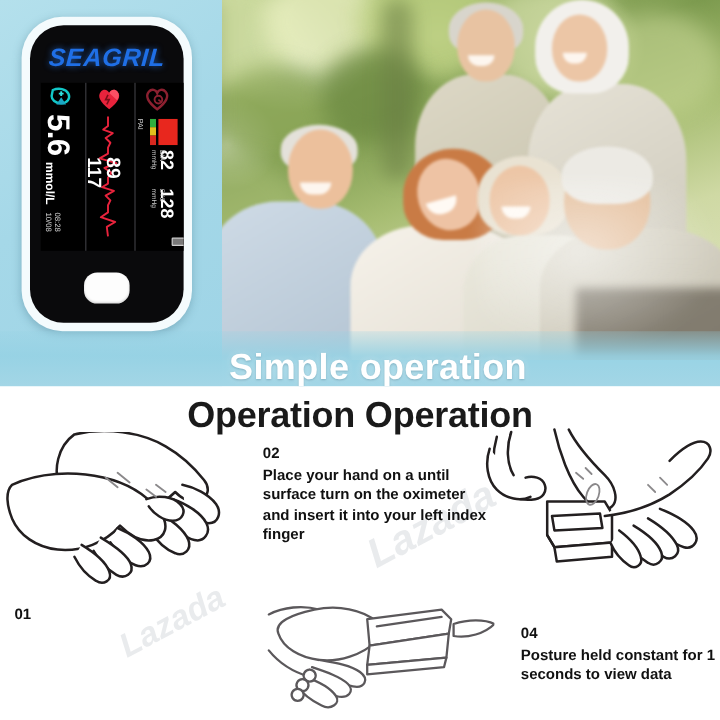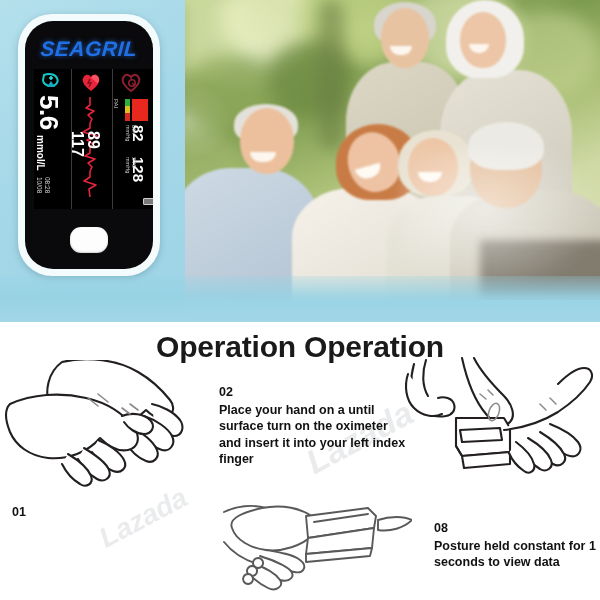--- a/index.html
+++ b/index.html
@@ -153,21 +153,21 @@
   #proc-title {
     position:absolute; left:0; top:8px; width:600px;
     text-align:center;
     font-size:30px; font-weight:bold; color:#1a1a1a;
     letter-spacing:-.2px;
   }
   .step-txt { position:absolute; color:#111; font-size:12.5px; font-weight:bold; line-height:1.32; }
   .step-num { display:block; margin-bottom:1px; }
 
   #step1-txt { left:12px; top:182px; width:205px; }
-  #step2-txt { left:219px; top:62px; width:190px; }
+  #step2-txt { left:219px; top:48px; width:190px; }
   #step3-txt { left:434px; top:198px; width:165px; }
 
   .art { position:absolute; }
   #art1 { left:2px; top:38px; width:210px; height:140px; }
   #art2 { left:400px; top:34px; width:198px; height:150px; }
   #art3 { left:222px; top:172px; width:190px; height:106px; }
 
   .wm {
     position:absolute; color:rgba(120,130,140,.16);
     font-size:34px; font-weight:bold; font-style:italic;
@@ -313,20 +313,21 @@
           <div id="batt"></div>
         </div>
 
       </div>
 
       <div id="dev-button"></div>
     </div>
   </div>
 
   <div id="banner"></div>
+  <div id="banner-label">Simple operation</div>
 </div>
 
 <div id="lower">
 
   <div id="proc-title">Operation Operation</div>
 
   <div class="wm" style="left:302px;top:96px;transform:rotate(-28deg);">Lazada</div>
   <div class="wm" style="left:96px;top:180px;transform:rotate(-28deg);font-size:28px;">Lazada</div>
 
   <div class="art" id="art1">
@@ -431,17 +432,17 @@
   <div class="step-txt" id="step1-txt">
     <span class="step-num">01</span>
   </div>
 
   <div class="step-txt" id="step2-txt">
     <span class="step-num">02</span>
     <span>Place your hand on a until surface turn on the oximeter and insert it into your left index finger</span>
   </div>
 
   <div class="step-txt" id="step3-txt">
-    <span class="step-num">08</span>
+    <span class="step-num">04</span>
     <span>Posture held constant for 1 seconds to view data</span>
   </div>
 
 </div>
 
 </body></html>

